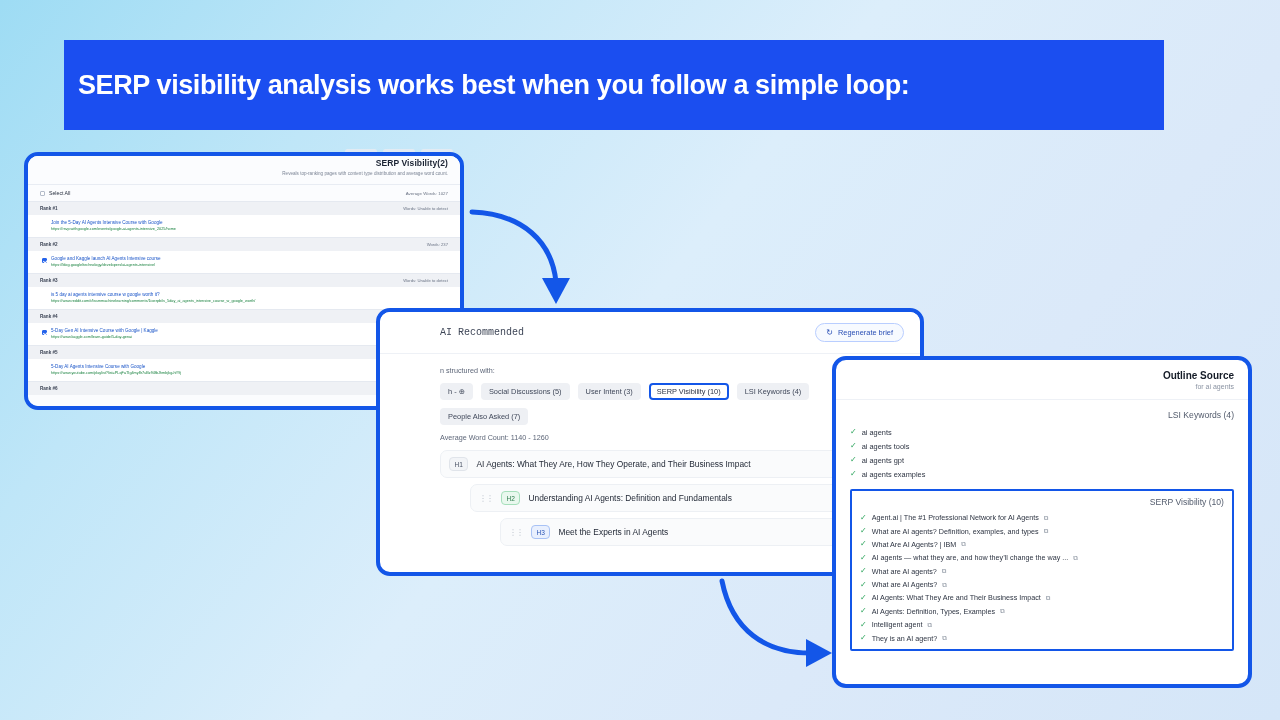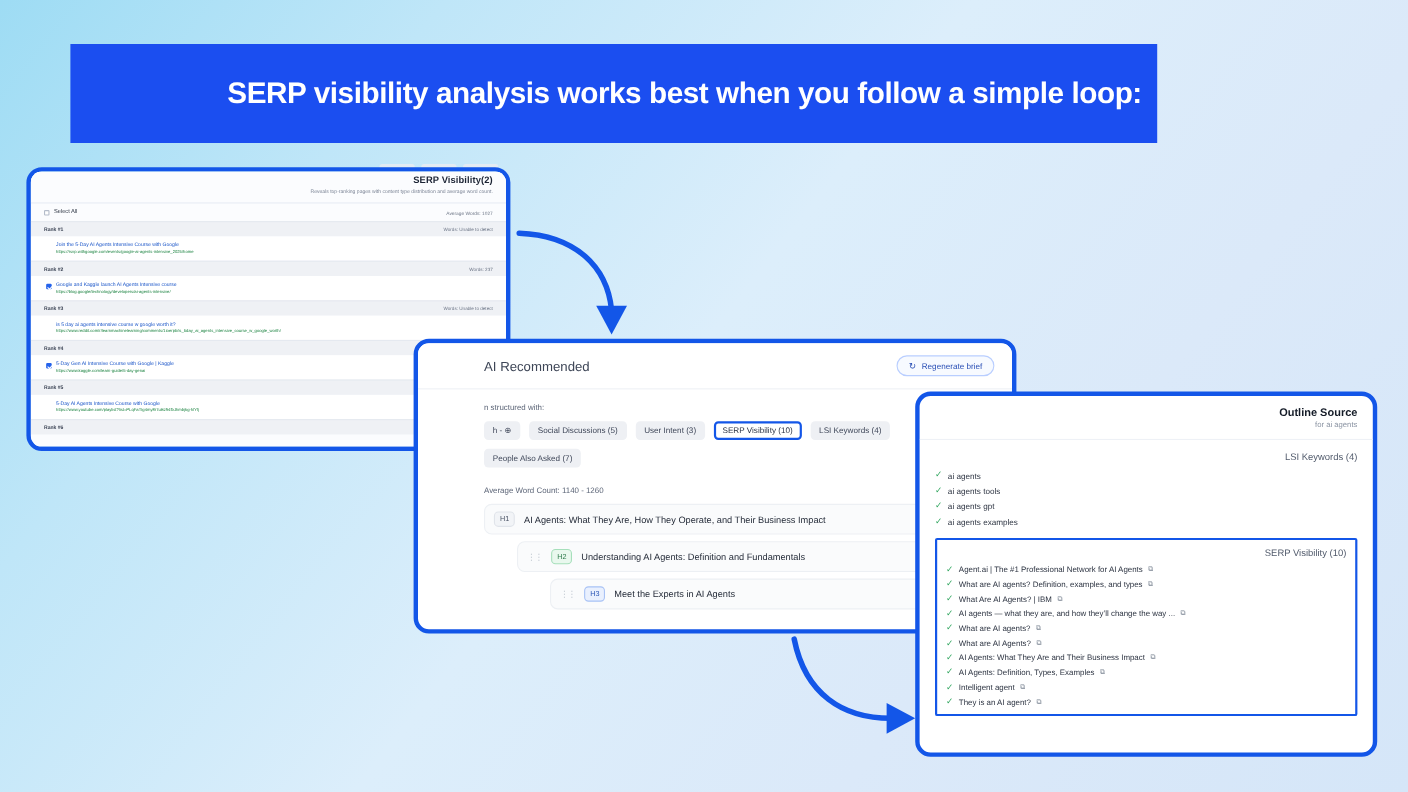--- a/index.html
+++ b/index.html
@@ -8,24 +8,24 @@
     font-family: "Liberation Sans", sans-serif;
   }
   body {
     position: relative;
     background: linear-gradient(128deg, #9edcf4 0%, #bfe6f8 22%, #dceefb 48%, #dbe9f9 72%, #d5e6f8 100%);
   }
 
   
   .banner {
     position: absolute; left: 64px; top: 40px;
-    width: 988px; height: 90px;
+    width: 1100px; height: 90px;
     background: #1b4ef0;
     display: flex; flex-direction: column;
-    align-items: flex-end; justify-content: center;
+    align-items: flex-start; justify-content: center;
     padding: 6px 14px;
   }
   .banner-line {
     color: #ffffff;
     font-size: 27px;
     font-weight: bold;
     line-height: 39px;
     letter-spacing: -0.4px;
     white-space: nowrap;
     text-align: center;
@@ -80,40 +80,40 @@
   .res-title { font-size: 4.6px; color: #1a55c8; line-height: 6px; }
   .res-url { font-size: 3.8px; color: #17803d; line-height: 6px; word-break: break-all; }
 
   
   #card-brief { left: 376px; top: 308px; width: 548px; height: 268px; }
   .c2-topbar {
     display: flex; align-items: center; justify-content: space-between;
     padding: 11px 16px 11px 60px; border-bottom: 1px solid #eef1f6;
     background: #fff;
   }
-  .c2-ai { font-size: 12px; color: #3e4657; }
+  .c2-ai { font-size: 10px; color: #3e4657; font-family: Liberation Mono, monospace; }
   .regen-btn {
     display: flex; align-items: center; gap: 5px;
     border: 1px solid #b9ceff; border-radius: 40px;
     padding: 4px 10px; background: #f7faff;
     font-size: 7.4px; color: #2a4fb5;
   }
   .refresh-ico { font-size: 8px; color: #2a4fb5; line-height: 1; }
   .c2-body { padding: 12px 16px 0 60px; }
   .c2-structured { font-size: 7.2px; color: #5d6678; margin-bottom: 8px; }
   .tagrow { display: flex; flex-wrap: wrap; gap: 8px; margin-bottom: 8px; }
   .tag {
     background: #eef0f4; border-radius: 4px; padding: 4px 8px;
     font-size: 7.4px; color: #3f4759; white-space: nowrap;
   }
   .tag.active {
     background: #ffffff; border: 2px solid #1356e8;
     padding: 2px 6px; color: #2b3345;
   }
-  .avgwc { font-size: 7.2px; color: #5d6678; margin: 16px 0 8px 0; }
+  .avgwc { font-size: 7.2px; color: #5d6678; margin: 8px 0 8px 0; }
   .h-row {
     display: flex; align-items: center; gap: 8px;
     background: #fafbfc; border: 1px solid #edf0f4; border-radius: 7px;
     padding: 6px 8px; margin-bottom: 6px;
   }
   .h-row.lvl2 { margin-left: 30px; }
   .h-row.lvl3 { margin-left: 60px; }
   .grip { color: #b7bec9; font-size: 8px; letter-spacing: -1px; }
   .hbadge {
     font-size: 6.6px; padding: 2.5px 4.5px; border-radius: 4px;

